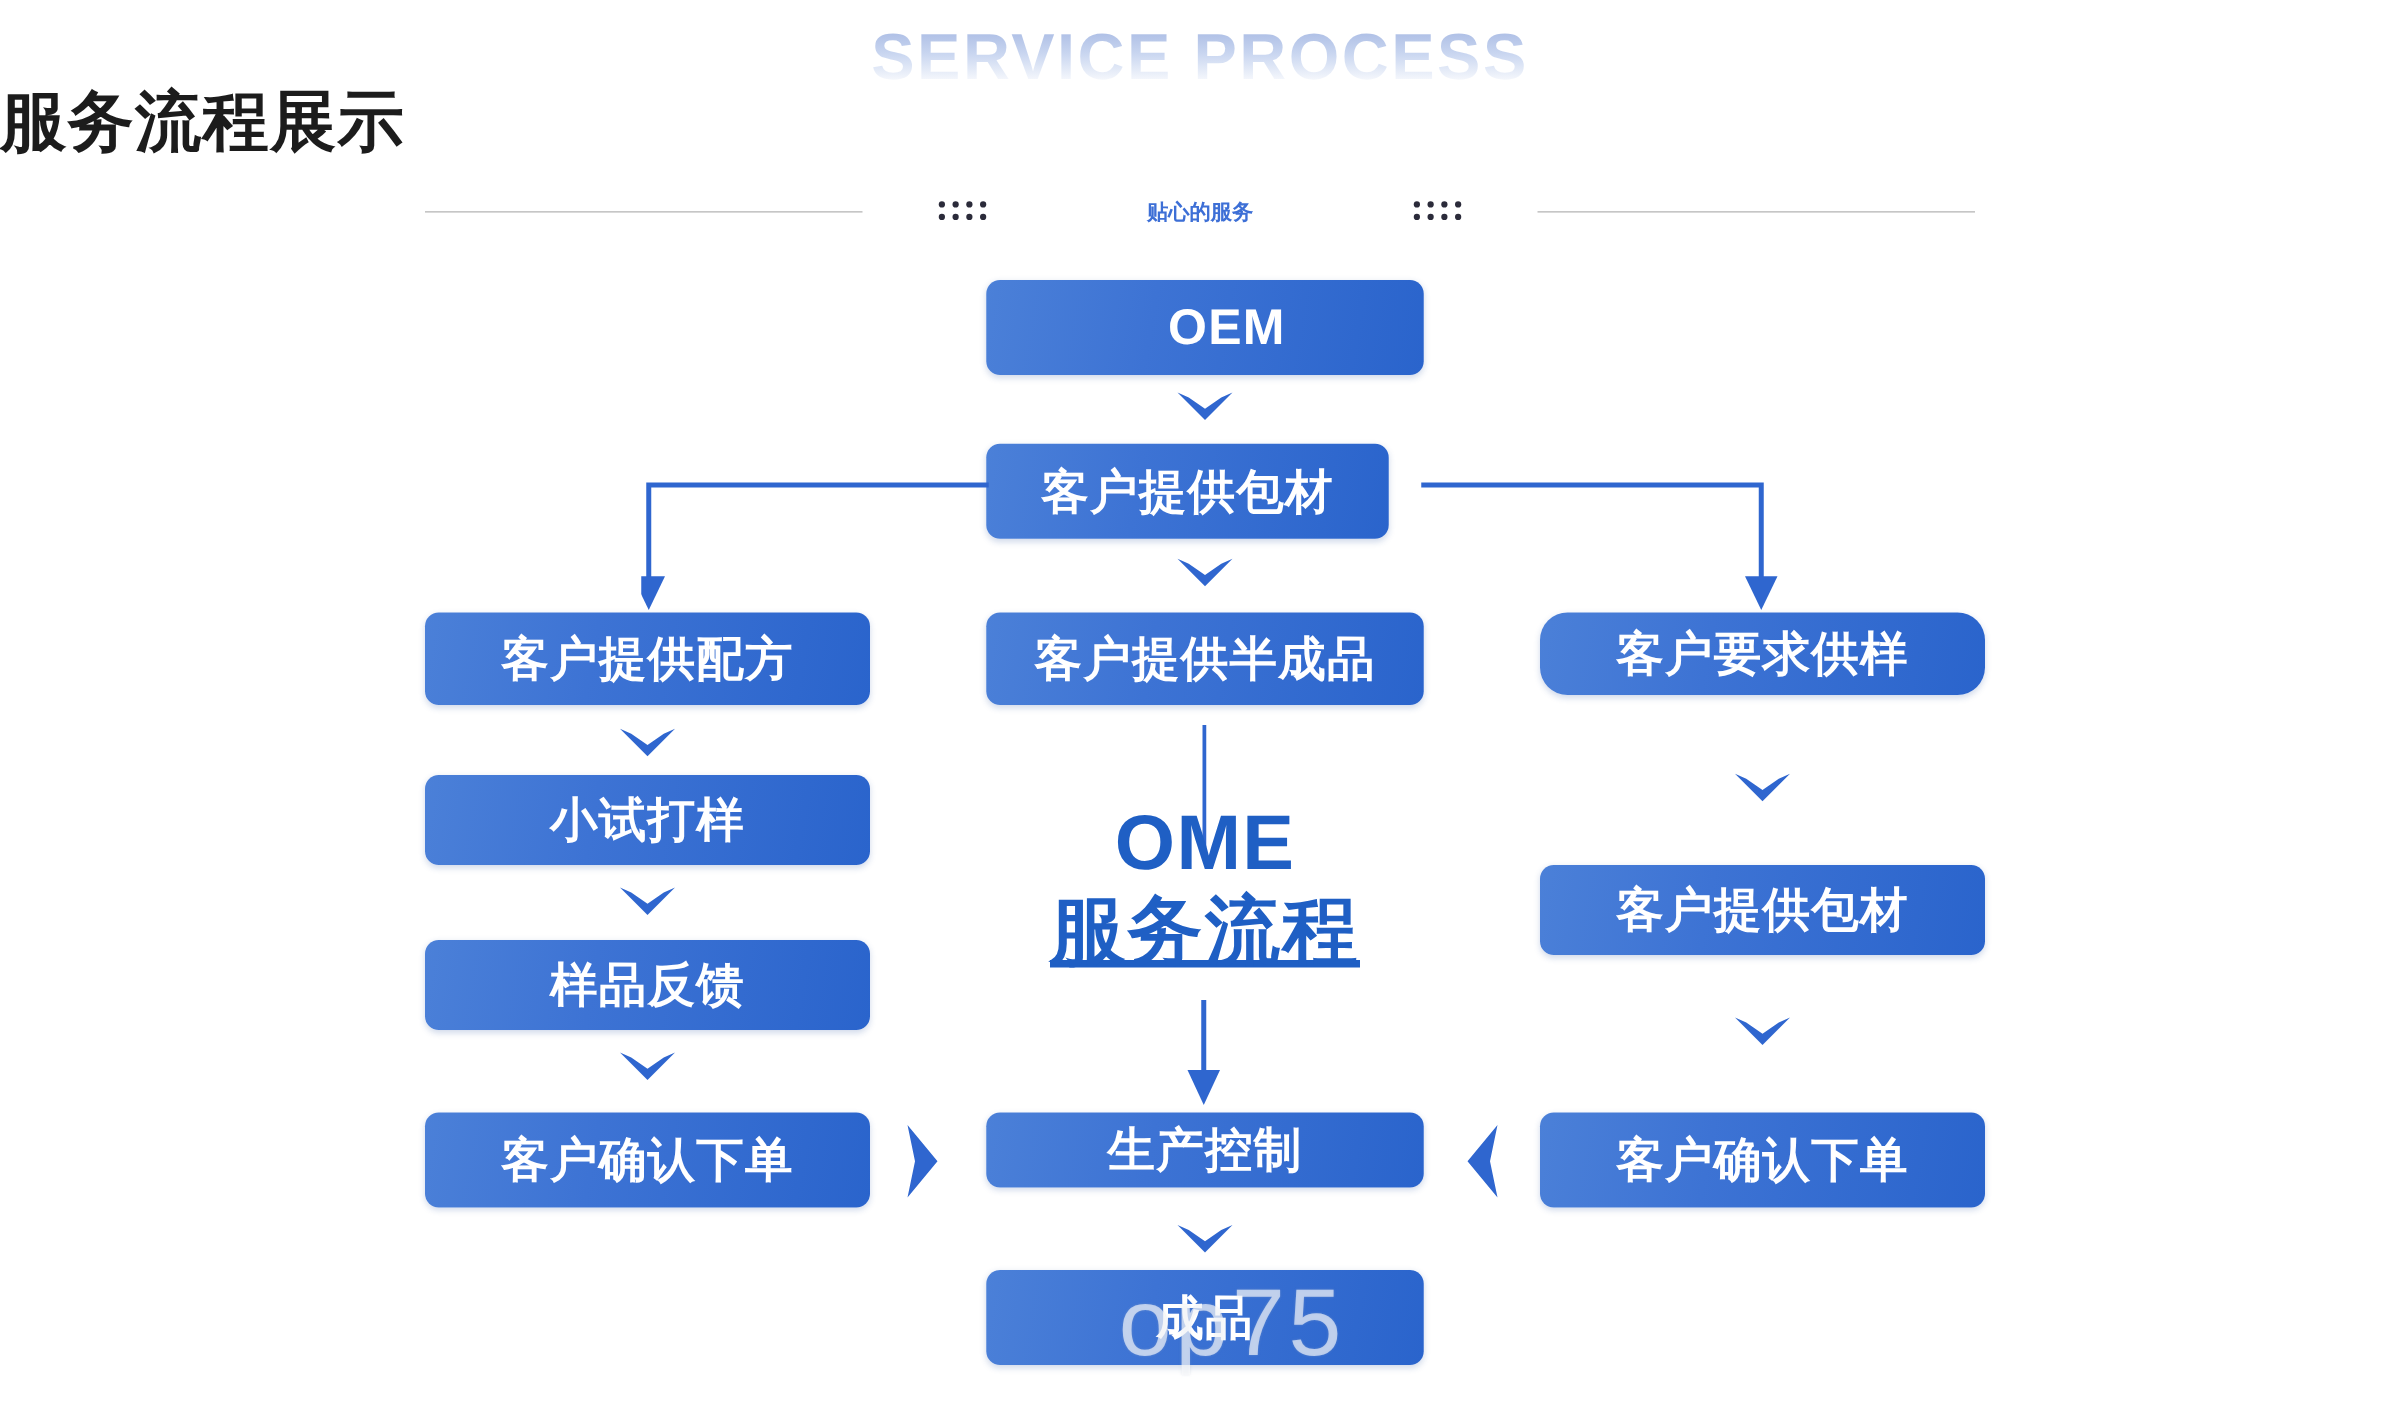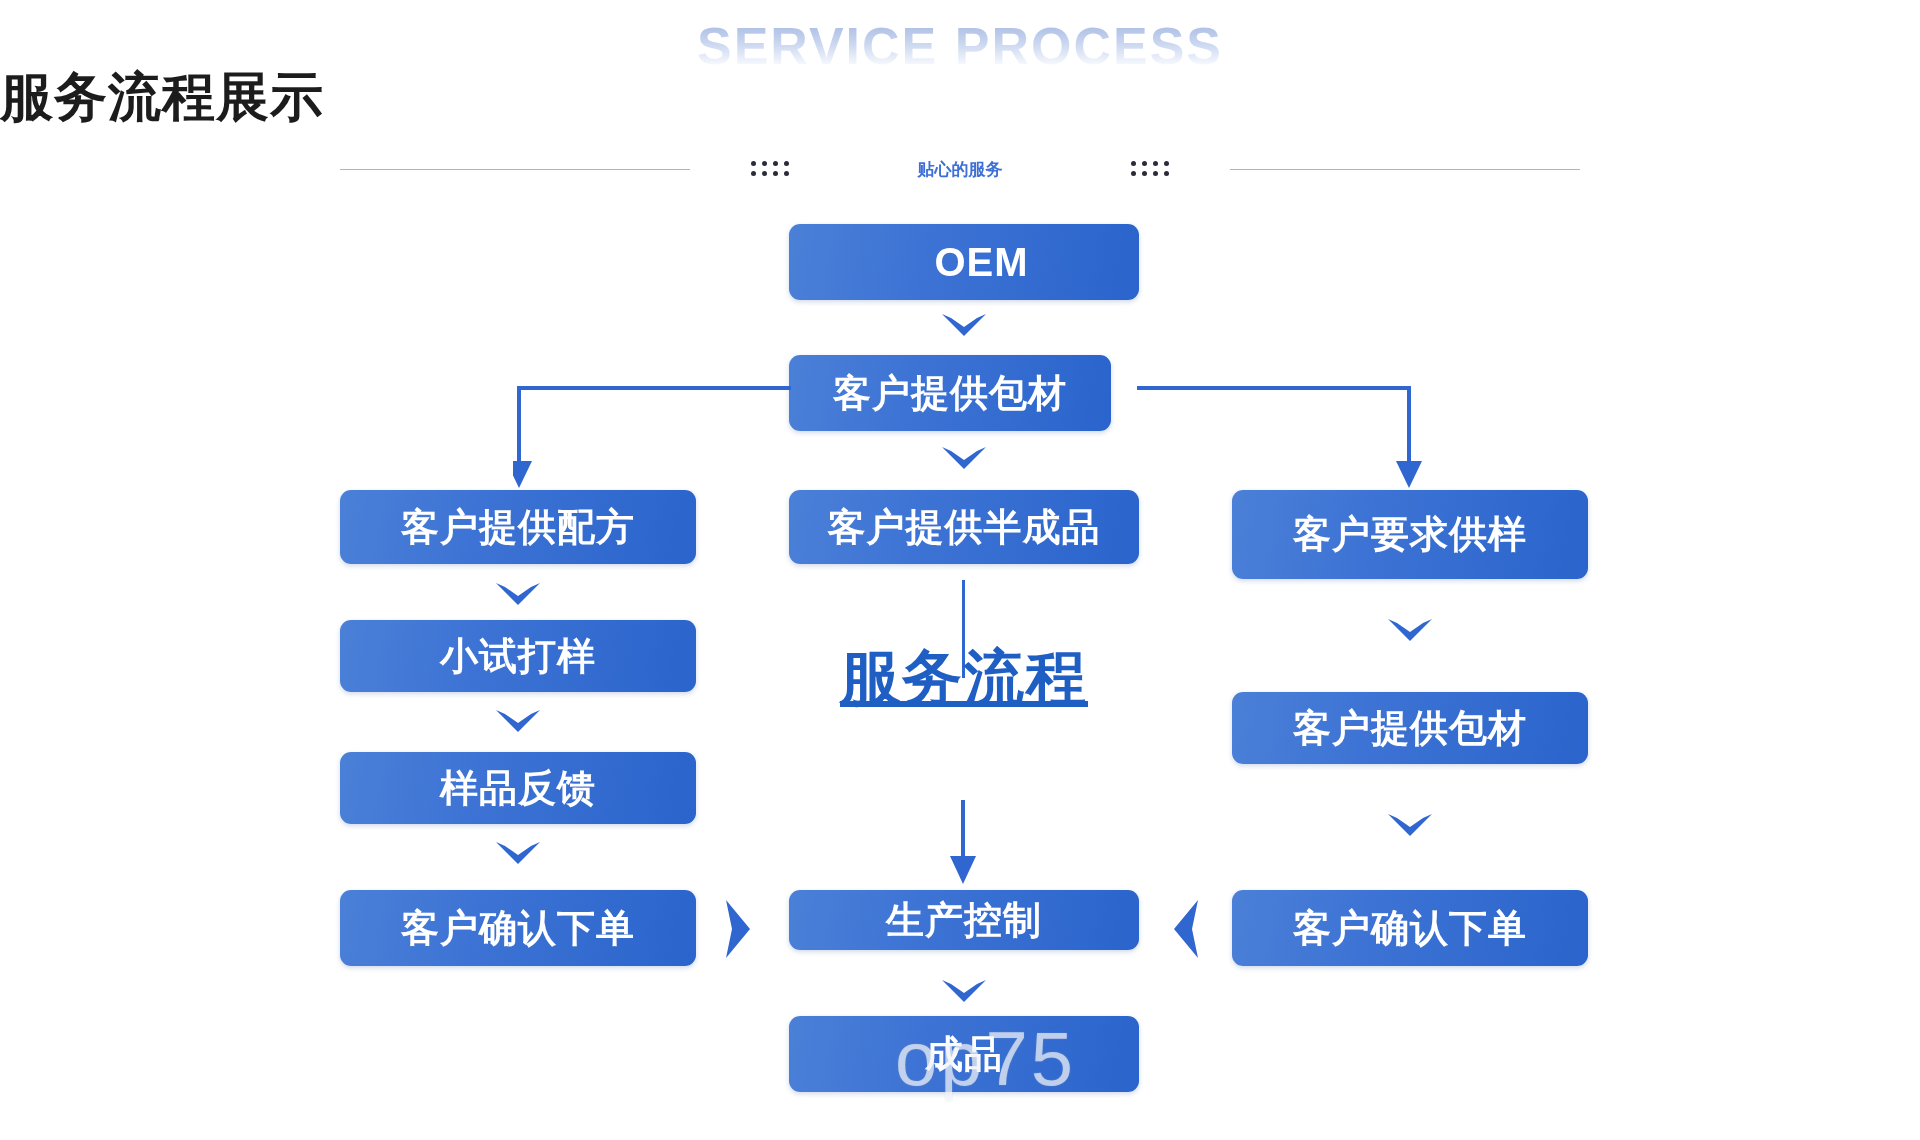--- a/index.html
+++ b/index.html
@@ -228,21 +228,21 @@
   <div class="chev-down" style="left:941px; top:445px;">
     <svg viewBox="0 0 46 26" xmlns="http://www.w3.org/2000/svg">
       <path d="M1 2 L23 24 L45 2 L36 6 L23 15 L10 6 Z" fill="#2f66cf"></path>
     </svg>
   </div>
 
   <div class="node node-cn" style="left:789px; top:490px; width:350px; height:74px;">客户提供半成品</div>
 
   <div class="node node-cn" style="left:340px; top:490px; width:356px; height:74px;">客户提供配方</div>
 
-  <div class="node node-cn" style="left:1232px; top:490px; width:356px; height:89px;">客户要求供样</div>
+  <div class="node node-cn" style="left:1232px; top:490px; width:356px; height:66px;border-radius:22px;">客户要求供样</div>
 
   <div class="chev-down" style="left:495px; top:581px;">
     <svg viewBox="0 0 46 26" xmlns="http://www.w3.org/2000/svg">
       <path d="M1 2 L23 24 L45 2 L36 6 L23 15 L10 6 Z" fill="#2f66cf"></path>
     </svg>
   </div>
 
   <div class="node node-cn" style="left:340px; top:620px; width:356px; height:72px;">小试打样</div>
 
   <div class="chev-down" style="left:495px; top:708px;">
@@ -263,20 +263,21 @@
 
   <div class="chev-side" style="left:722px; top:898px;">
     <svg viewBox="0 0 30 62" xmlns="http://www.w3.org/2000/svg">
       <path d="M4 2 L28 31 L4 60 L10 31 Z" fill="#2f66cf"></path>
     </svg>
   </div>
 
   <div class="vline" style="left:962px; top:580px; height:98px;"></div>
 
   <div class="center-label" style="left:764px; top:642px; width:400px;">
+    <span class="l1">OME</span>
     <span class="l2">服务流程</span>
   </div>
 
   <div class="connector" style="left:949px; top:800px;">
     <svg width="30" height="90" viewBox="0 0 30 90" xmlns="http://www.w3.org/2000/svg">
       <path d="M14 0 L14 58" stroke="#2f66cf" stroke-width="4" fill="none"></path>
       <path d="M14 84 L1 56 L27 56 Z" fill="#2f66cf"></path>
     </svg>
   </div>
 

